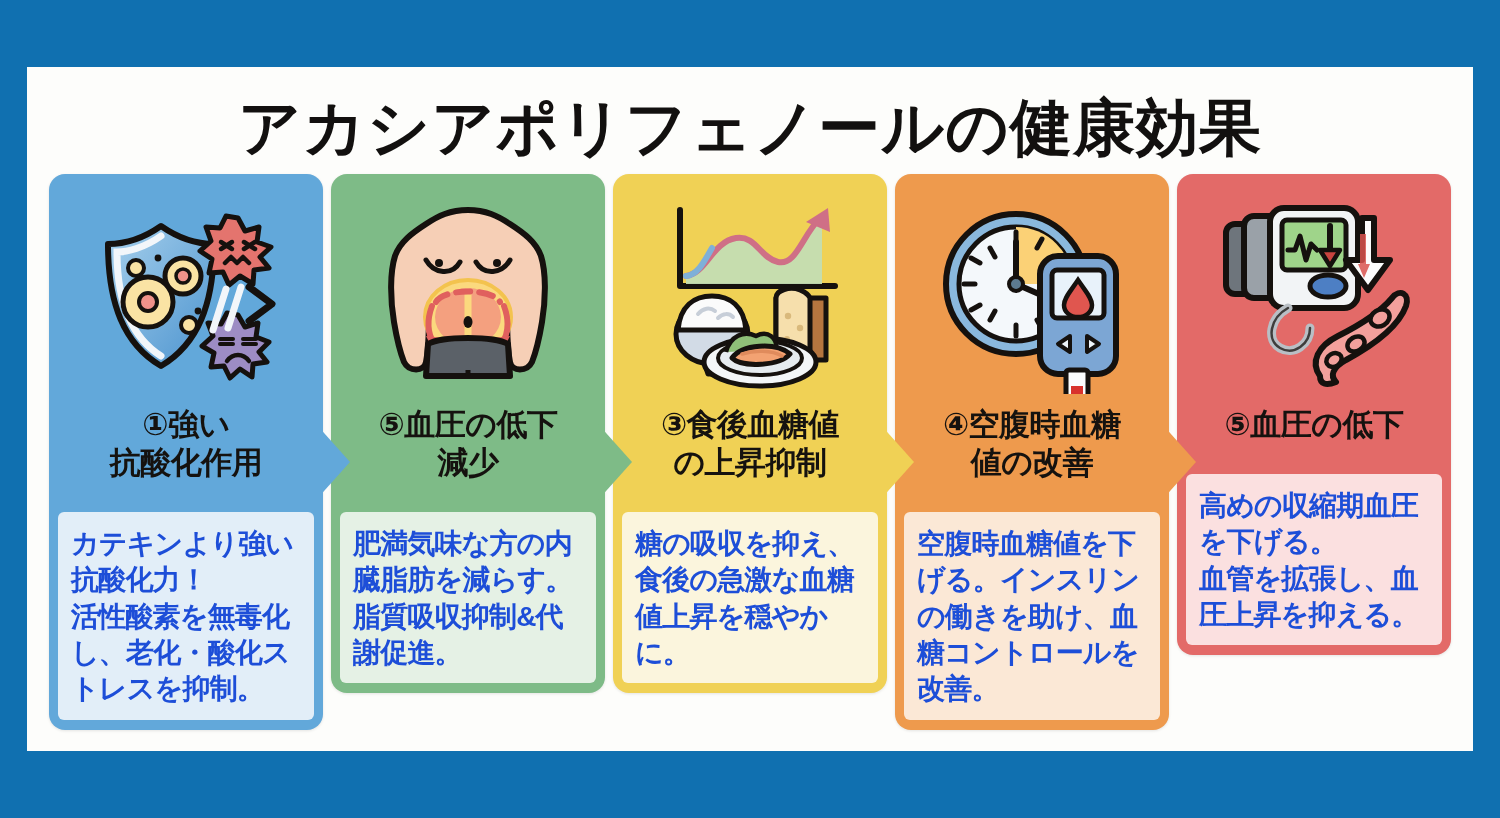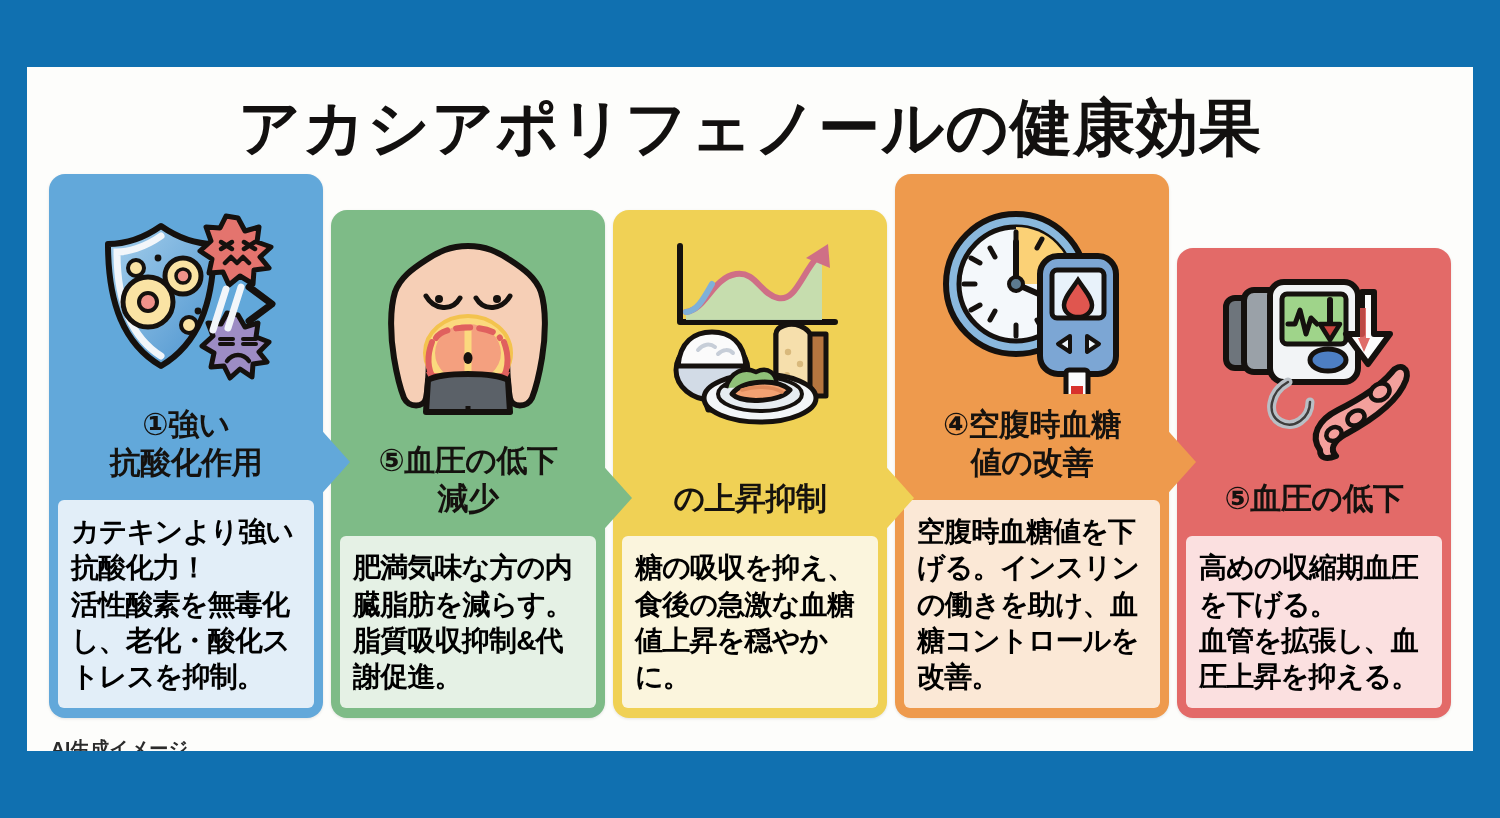--- a/index.html
+++ b/index.html
@@ -40,21 +40,21 @@
     letter-spacing: 1px;
     color: #12100f;
     line-height: 1.05;
     white-space: nowrap;
   }
 
   
   .cards {
     flex: 1 1 auto;
     display: flex;
-    align-items: flex-end;
+    align-items: flex-start;
     padding: 0 22px;
     gap: 8px;
     position: relative;
   }
 
   .card {
     position: relative;
     flex: 1 1 0;
     display: flex;
     flex-direction: column;
@@ -97,27 +97,27 @@
     font-weight: 700;
     color: #15120f;
     line-height: 1.22;
     text-align: center;
     padding: 2px 4px 8px 4px;
     letter-spacing: -0.5px;
   }
 
   .card-body {
     flex: 1 1 auto;
-    margin: 0 9px 10px 9px;
+    margin: 12px 9px 10px 9px;
     border-radius: 6px;
     padding: 14px 11px 12px 13px;
     font-size: 28px;
     font-weight: 700;
     line-height: 1.30;
-    color: #000000;
+    color: #1d4ed8;
     letter-spacing: -0.8px;
     white-space: pre-line;
   }
 
   
   .chev {
     position: absolute;
     top: 250px;
     right: -27px;
     width: 34px;
@@ -269,21 +269,21 @@
               <circle cx="150" cy="134" r="3.2" fill="#d9b97c"></circle>
               <circle cx="137" cy="145" r="3" fill="#d9b97c"></circle>
               <ellipse cx="110" cy="168" rx="56" ry="24" fill="#f3f6f8" stroke="#15110e" stroke-width="5"></ellipse>
               <ellipse cx="110" cy="164" rx="42" ry="17" fill="#e6ecf0" stroke="#15110e" stroke-width="4"></ellipse>
               <path d="M76 158 C80 142 94 136 106 142 C118 136 128 144 126 156" fill="#8fc078" stroke="#15110e" stroke-width="4.5" stroke-linejoin="round"></path>
               <path d="M82 164 C92 150 126 148 140 160 C130 172 92 174 82 164 Z" fill="#f3a272" stroke="#15110e" stroke-width="5" stroke-linejoin="round"></path>
               <path d="M92 160 C104 156 122 156 132 162" fill="none" stroke="#e08b5c" stroke-width="3.5" stroke-linecap="round"></path>
             </svg>
           </div>
           <div class="card-title">
-            <br>
+            <span>③食後血糖値</span><br>
             <span>の上昇抑制</span>
           </div>
         </div>
         <div class="card-body" id="c3-body" style="background: rgb(251, 245, 221);">糖の吸収を抑え、食後の急激な血糖値上昇を穏やかに。</div>
       </div>
       <svg class="chev" viewBox="0 0 34 76">
         <polygon id="chev3" points="0,0 34,38 0,76" fill="#f0d155"></polygon>
       </svg>
     </div>
 

